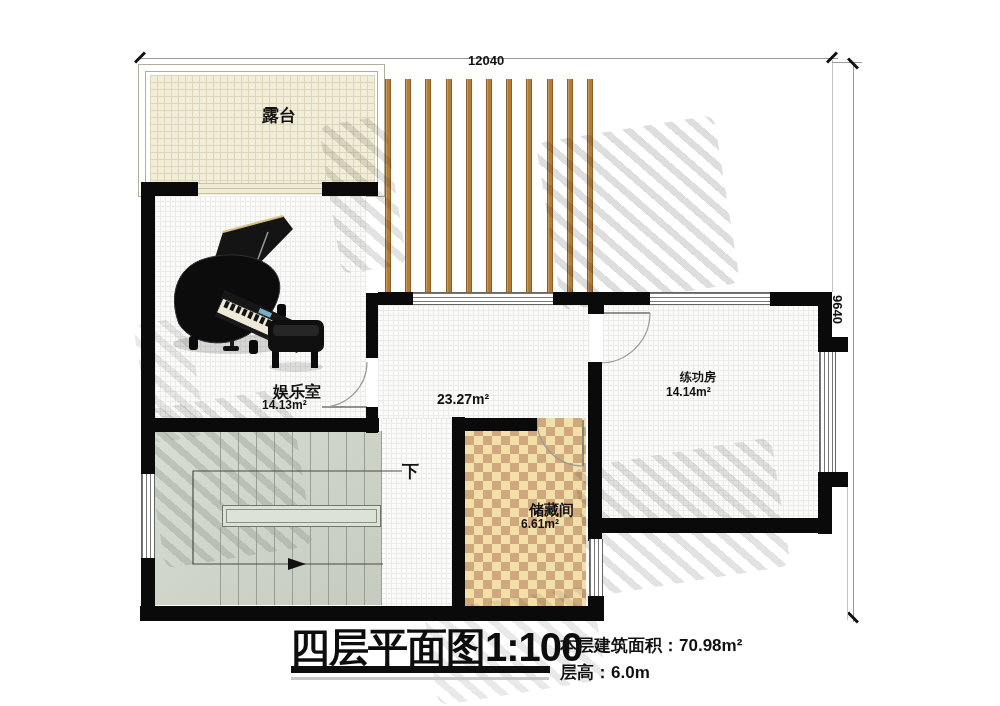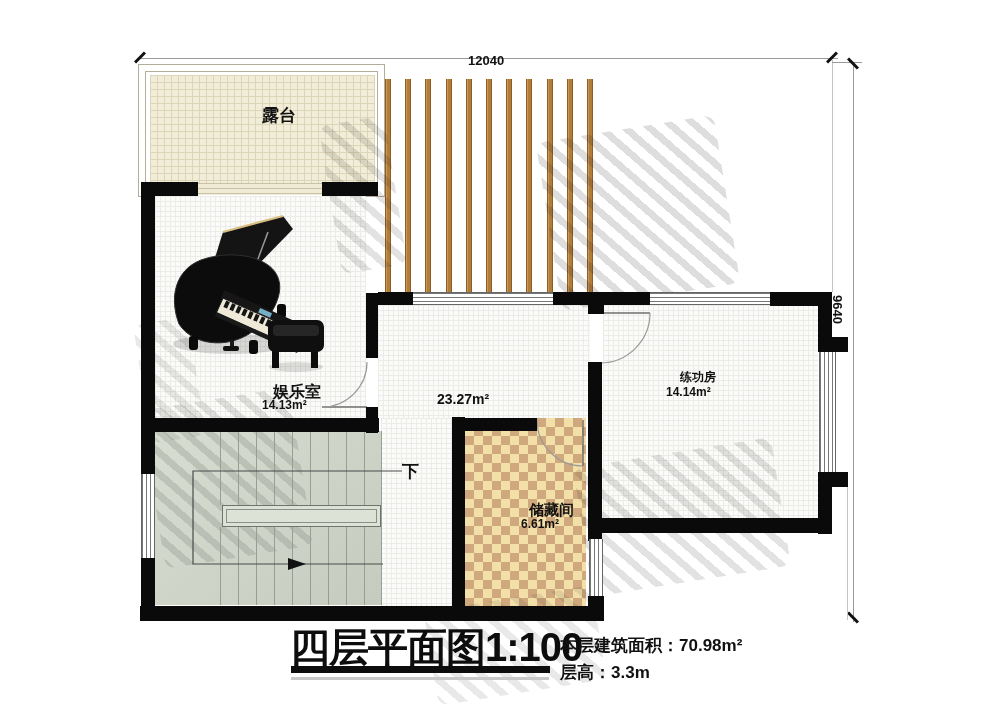--- a/index.html
+++ b/index.html
@@ -196,16 +196,16 @@
   <div class="title-main" style="left:290px;top:620px;">
     <span>四层平面图</span><span>1:100</span>
   </div>
   <div class="title-rule1" style="left:291px;top:666px;width:259px;height:7px;"></div>
   <div class="title-rule2" style="left:291px;top:677px;width:258px;height:3px;"></div>
 
   <div class="info-line" style="left:560px;top:634px;">
     <span>本层建筑面积：</span><span>70.98m²</span>
   </div>
   <div class="info-line" style="left:560px;top:661px;">
-    <span>层高：</span><span>3.3m</span>
+    <span>层高：</span><span>6.0m</span>
   </div>
 
 </div>
 
 </body></html>

